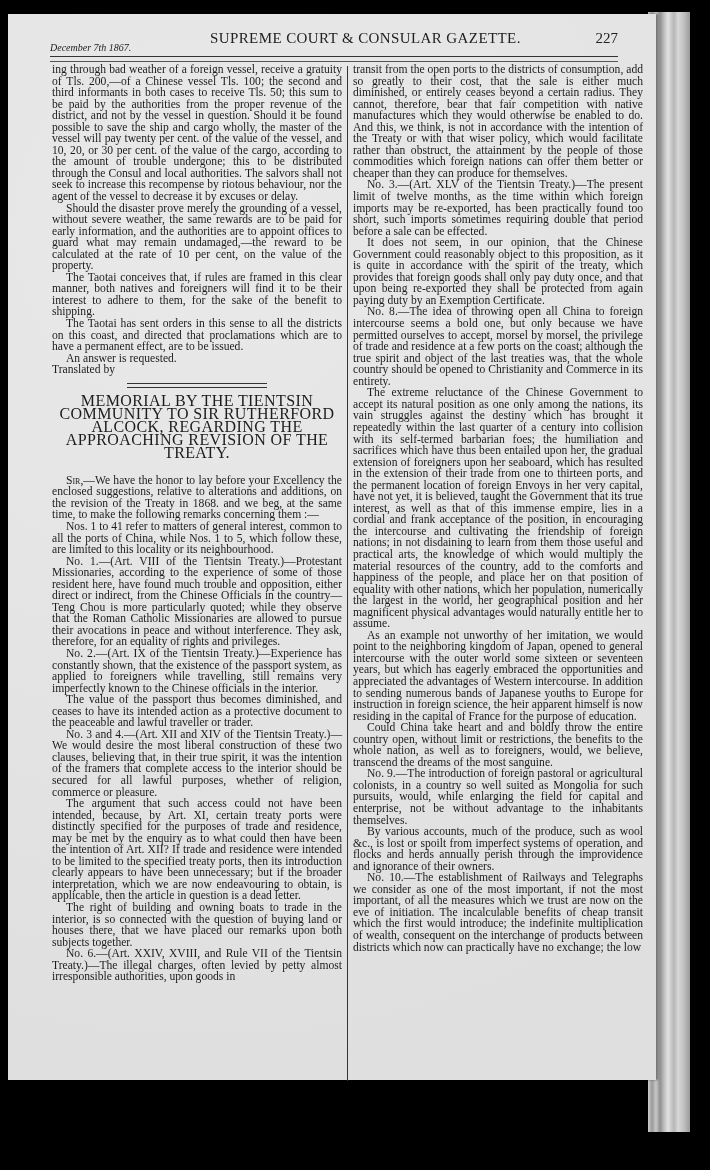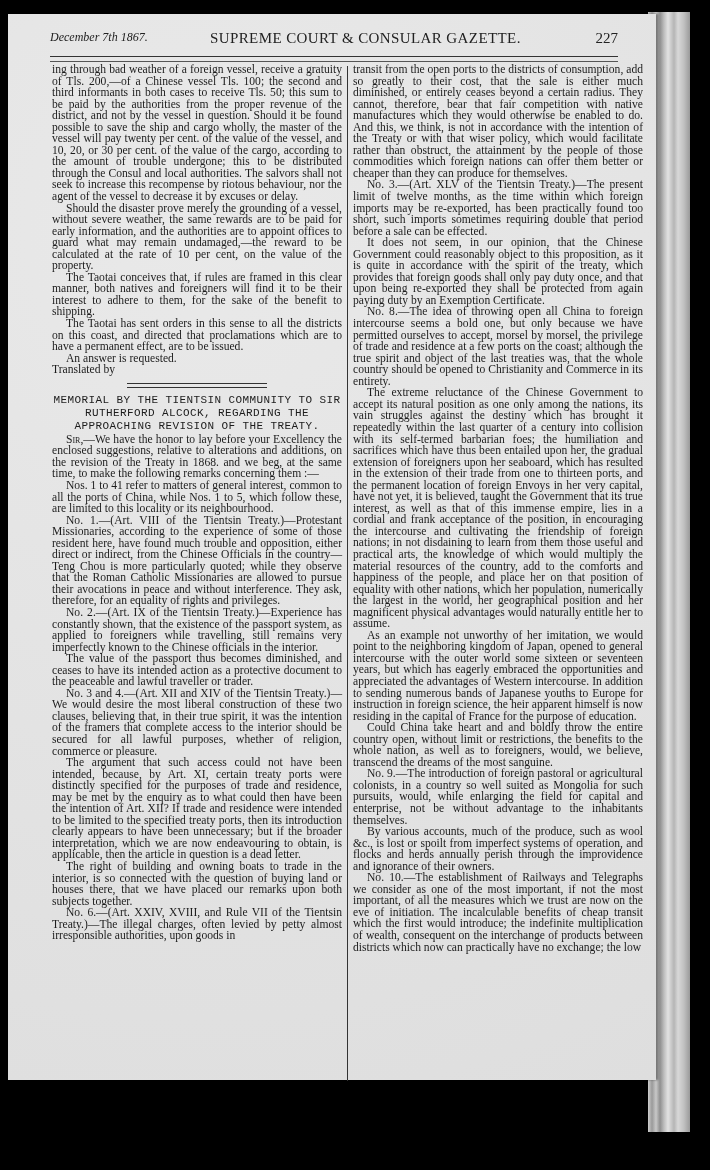--- a/index.html
+++ b/index.html
@@ -14,21 +14,21 @@
   .page {
     position:absolute; left:8px; top:14px; width:648px; height:1066px;
     background:#e3e3e3;
     background-image:radial-gradient(circle at 30% 20%, #e9e9e9 0, #dedede 100%);
     box-shadow: 2px 0 2px rgba(0,0,0,0.4);
   }
   .running-head {
     position:absolute; left:42px; top:16px; width:568px; height:20px;
     font-family:"Liberation Serif", serif; color:#222; font-size:15px;
   }
-  .rh-date { position:absolute; left:0; top:0; font-style:italic; font-size:12px; }
+  .rh-date { position:absolute; left:0; top:12px; font-style:italic; font-size:10px; }
   .rh-title { position:absolute; left:160px; top:0; letter-spacing:0.4px; }
   .rh-page { position:absolute; right:0; top:0; }
   .head-rule {
     position:absolute; left:42px; top:42px; width:568px; height:4px;
     border-top:1.5px solid #333; border-bottom:1px solid #555;
   }
   .col {
     position:absolute; top:50px; font-family:"Liberation Serif", serif;
     font-size:11.6px; line-height:11.55px; color:#1c1c1c; text-align:justify;
   }
@@ -39,21 +39,21 @@
   }
   .col p { margin:0; text-indent:0; }
   .col p.ind { text-indent:14px; }
   .col p.cont { text-indent:0; }
   .signoff-1 { text-indent:28px; }
   .signoff-3 { padding-left:100px; font-variant:small-caps; letter-spacing:0.5px; }
   .sec-rule {
     width:140px; margin:7px auto 6px auto; height:3px;
     border-top:1px solid #333; border-bottom:1px solid #333;
   }
-  .sec-title { text-align:center; font-size:11px; line-height:13px; letter-spacing:0.4px; margin-bottom:1px;font-family:Liberation Mono, monospace; }
+  .sec-title { text-align:center; font-size:16px; line-height:13px; letter-spacing:0.4px; margin-bottom:16px; }
   .sc { font-variant:small-caps; }
 </style>
 </head>
 <body>
 
 <div class="page-stack"></div>
 
 <div class="page">
 
   <div class="running-head">

